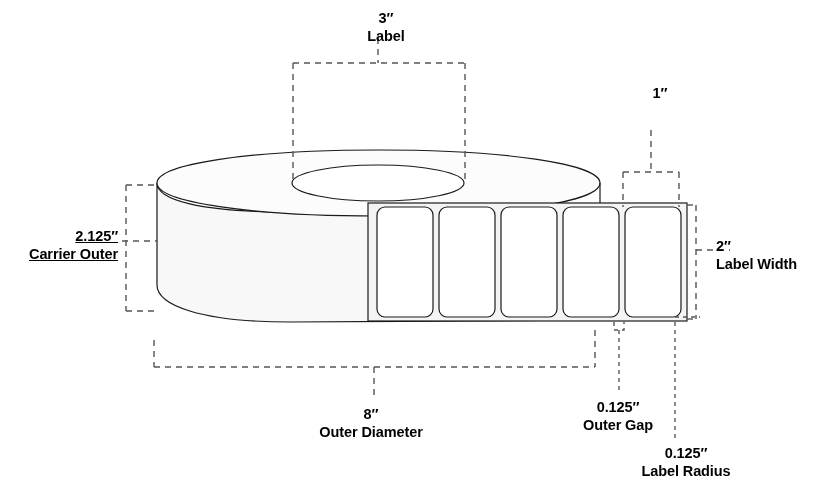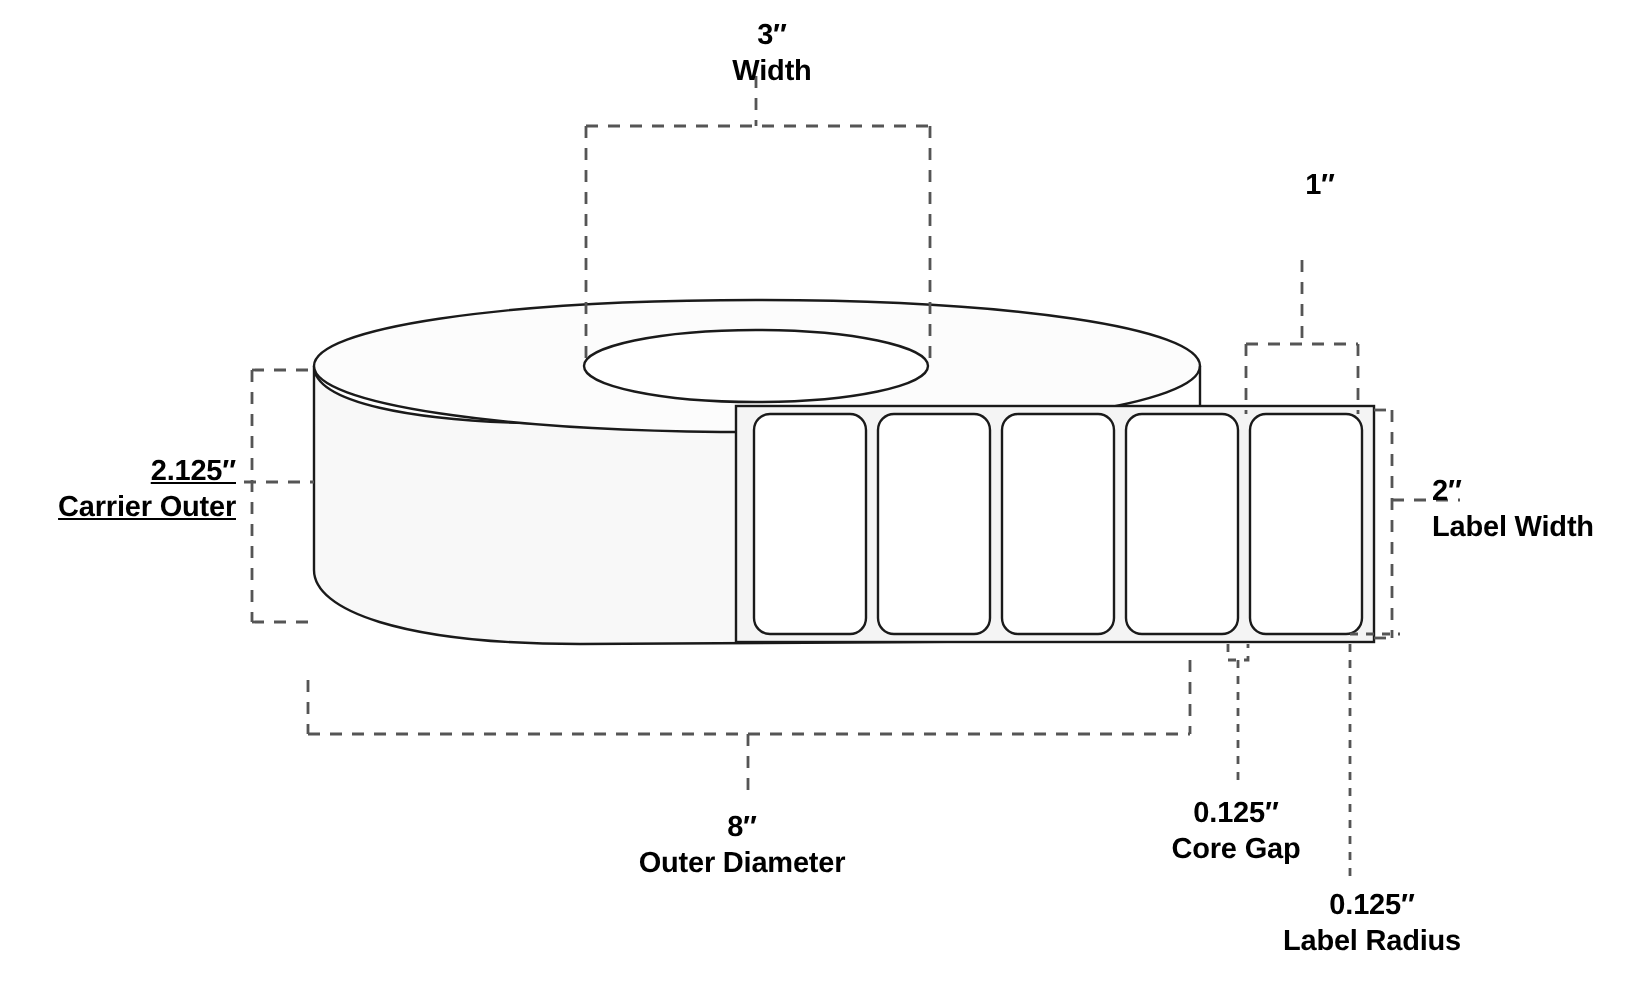--- a/index.html
+++ b/index.html
@@ -173,21 +173,21 @@
 
     <g>
       <path class="dim-line-fine" d="M 675,322 L 675,441"></path>
       <path class="dim-line-fine" d="M 675,317 L 700,317"></path>
     </g>
 
   </svg>
 
   <div class="ann center" id="ann-core">
     <span class="val">3″</span>
-    <span class="name">Width</span>
+    <span class="name">Label</span>
   </div>
 
   <div class="ann center" id="ann-length">
     <span class="val">1″</span>
   </div>
 
   <div class="ann right" id="ann-carrier">
     <span class="val">2.125″</span>
     <span class="name">Carrier Outer</span>
   </div>
@@ -197,21 +197,21 @@
     <span class="name">Label Width</span>
   </div>
 
   <div class="ann center" id="ann-diameter">
     <span class="val">8″</span>
     <span class="name">Outer Diameter</span>
   </div>
 
   <div class="ann center" id="ann-gap">
     <span class="val">0.125″</span>
-    <span class="name">Core Gap</span>
+    <span class="name">Outer Gap</span>
   </div>
 
   <div class="ann center" id="ann-radius">
     <span class="val">0.125″</span>
     <span class="name">Label Radius</span>
   </div>
 
 </div>
 
 </body></html>

